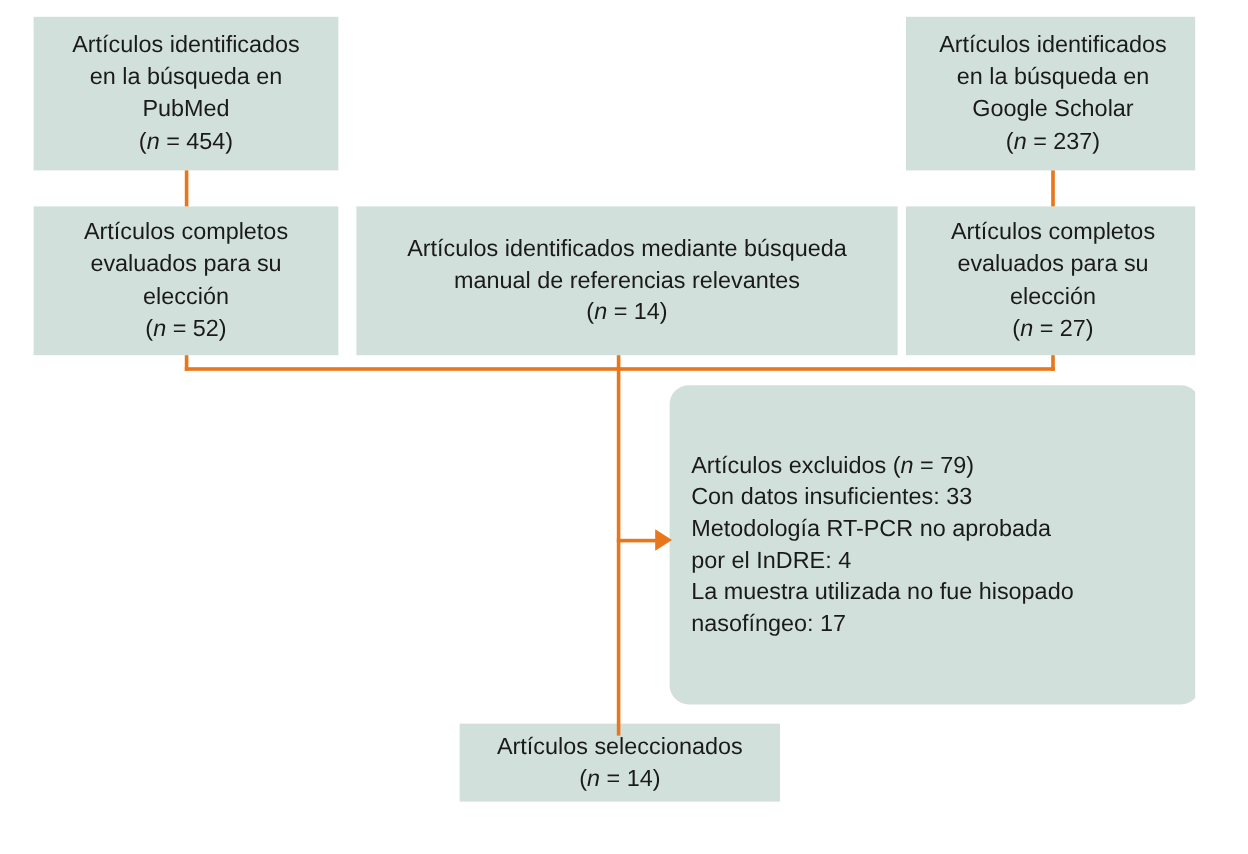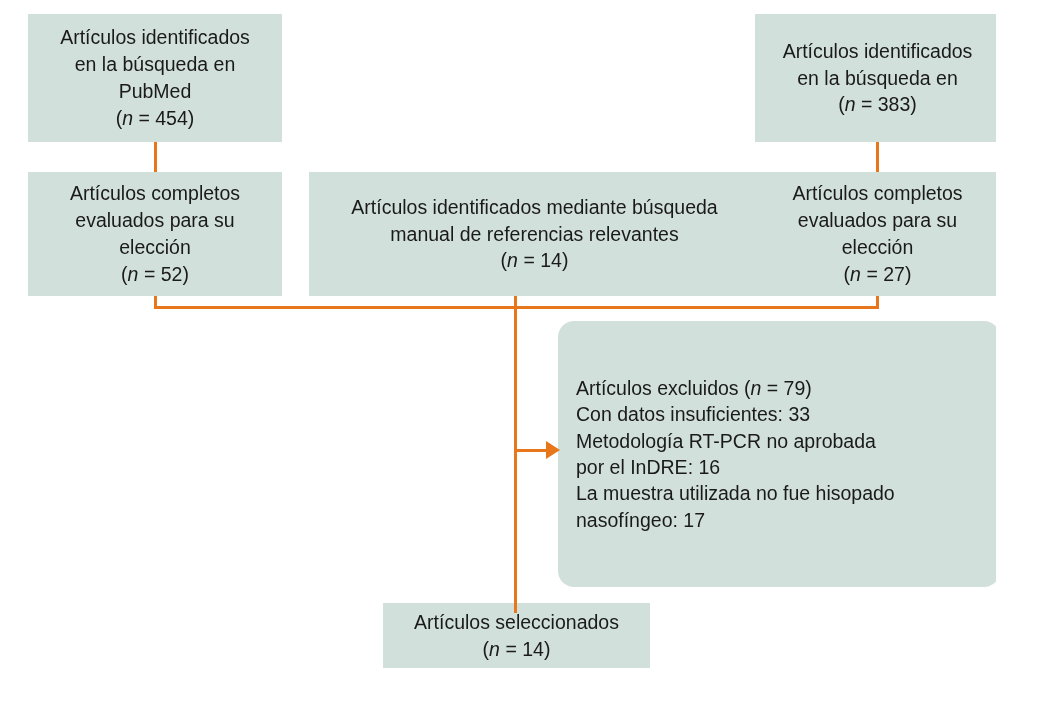--- a/index.html
+++ b/index.html
@@ -73,48 +73,49 @@
   <div class="box center-text" style="left:28px; top:14px; width:254px; height:128px;">
     <span class="line">Artículos identificados</span>
     <span class="line">en la búsqueda en</span>
     <span class="line">PubMed</span>
     <span class="line"><span>(</span><span class="nvar">n</span><span> = 454)</span></span>
   </div>
 
   <div class="box center-text" style="left:755px; top:14px; width:245px; height:128px;">
     <span class="line">Artículos identificados</span>
     <span class="line">en la búsqueda en</span>
-    <span class="line"><span>(</span><span class="nvar">n</span><span> = 383)</span></span>
+    <span class="line">Google Scholar</span>
+    <span class="line"><span>(</span><span class="nvar">n</span><span> = 237)</span></span>
   </div>
 
   <div class="box center-text" style="left:28px; top:172px; width:254px; height:124px;">
     <span class="line">Artículos completos</span>
     <span class="line">evaluados para su</span>
     <span class="line">elección</span>
     <span class="line"><span>(</span><span class="nvar">n</span><span> = 52)</span></span>
   </div>
 
-  <div class="box center-text" style="left:309px; top:172px; width:451px; height:124px;">
+  <div class="box center-text" style="left:297px; top:172px; width:451px; height:124px;">
     <span class="line">Artículos identificados mediante búsqueda</span>
     <span class="line">manual de referencias relevantes</span>
     <span class="line"><span>(</span><span class="nvar">n</span><span> = 14)</span></span>
   </div>
 
   <div class="box center-text" style="left:755px; top:172px; width:245px; height:124px;">
     <span class="line">Artículos completos</span>
     <span class="line">evaluados para su</span>
     <span class="line">elección</span>
     <span class="line"><span>(</span><span class="nvar">n</span><span> = 27)</span></span>
   </div>
 
   <div class="box left-text" style="left:558px; top:321px; width:442px; height:266px;">
     <span class="line"><span>Artículos excluidos (</span><span class="nvar">n</span><span> = 79)</span></span>
     <span class="line">Con datos insuficientes: 33</span>
     <span class="line">Metodología RT-PCR no aprobada</span>
-    <span class="line">por el InDRE: 16</span>
+    <span class="line">por el InDRE: 4</span>
     <span class="line">La muestra utilizada no fue hisopado</span>
     <span class="line">nasofíngeo: 17</span>
   </div>
 
   <div class="box center-text" style="left:383px; top:603px; width:267px; height:65px;">
     <span class="line">Artículos seleccionados</span>
     <span class="line"><span>(</span><span class="nvar">n</span><span> = 14)</span></span>
   </div>
 
   <div class="conn conn-v" style="left:154px; top:142px; height:30px;"></div>

